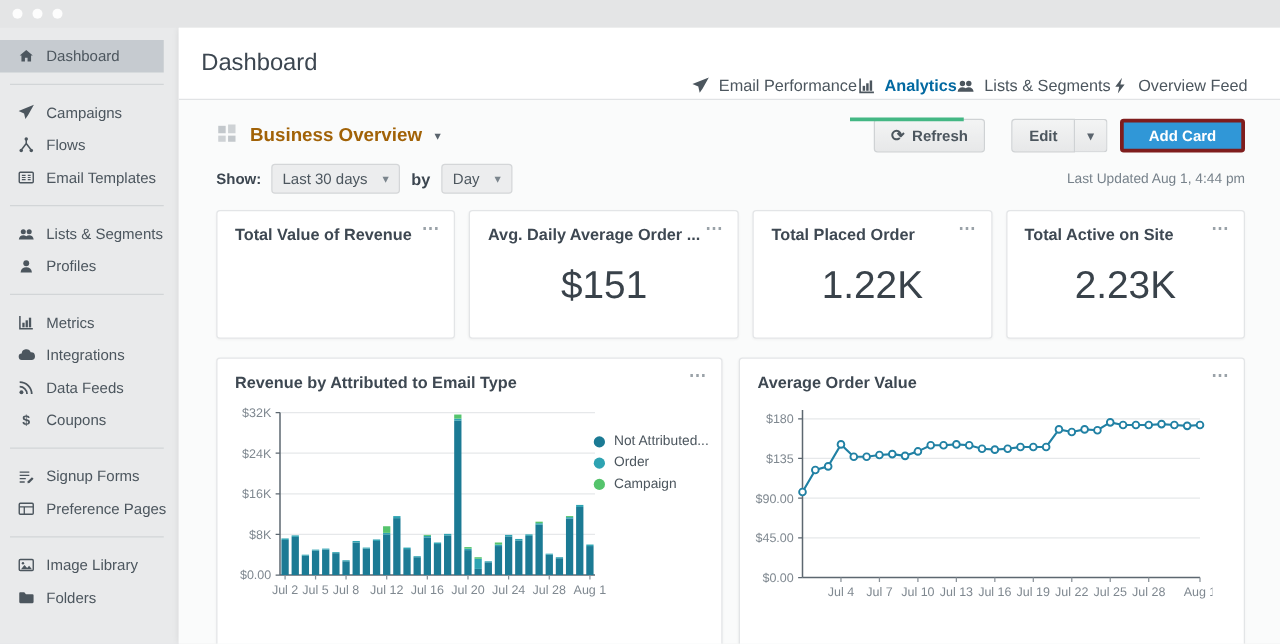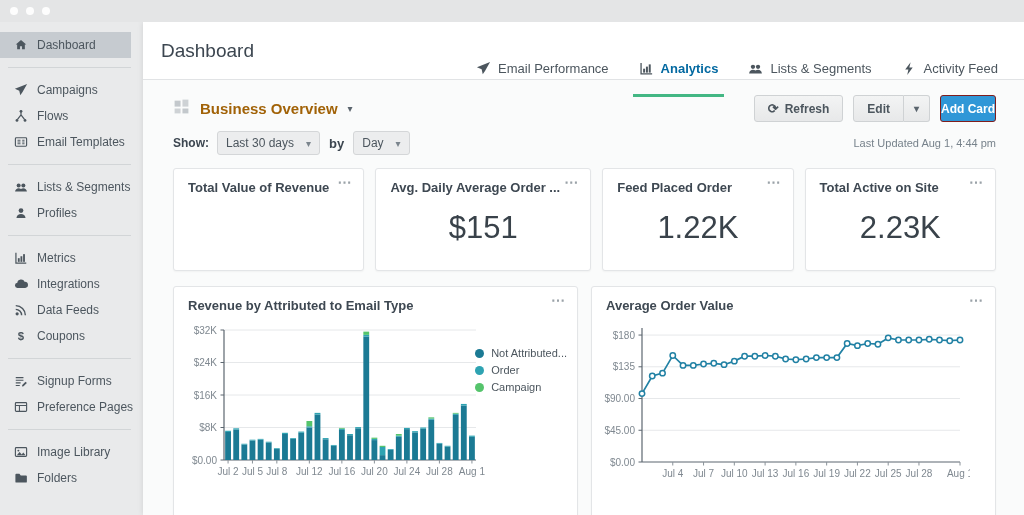--- a/index.html
+++ b/index.html
@@ -19,43 +19,43 @@
     font-size:12px; color:#4c565e; cursor:pointer; white-space:nowrap; }
   .side-item .icon { width:15px; height:15px; display:flex; align-items:center; justify-content:center; color:#4c565e; flex:none; }
   .side-item.active { background:#c6cbd0; width:131px; }
   .side-divider { border-top:1px solid #d2d5d7; margin:9px 12px 9px 8px; }
 
   
   .main { flex:1; background:#fff; box-shadow:0 0 6px rgba(0,0,0,.10); display:flex; flex-direction:column; }
   .header { height:58px; border-bottom:1px solid #e1e3e5; display:flex; align-items:center;
     padding:0 26px 0 18px; background:#fff; flex:none; }
   .page-title { font-size:19px; color:#3c4650; font-weight:500; }
-  .tabs { margin-left:auto; display:flex; gap:30px; height:100%;margin-top:35px; }
+  .tabs { margin-left:auto; display:flex; height:100%;margin-top:35px; }
   .tab { display:flex; align-items:center; gap:7px; font-size:13px; color:#4c565e; cursor:pointer;
     height:100%; position:relative; white-space:nowrap; }
   .tab .icon { width:15px; height:15px; display:flex; align-items:center; color:#4c565e; }
   .tab.active { font-weight:bold; color:#0369a1; }
   .tab.active::after { content:""; position:absolute; left:-6px; right:-6px; bottom:0; height:3px; background:#43b784; }
 
   
   .content { background:#fafbfb; flex:1; padding:15px 28px 0 30px; overflow:hidden; }
 
   .toolbar { display:flex; align-items:center; }
   .board-title-wrap { display:flex; align-items:center; gap:10px; cursor:pointer; }
   .board-title { font-size:15px; font-weight:bold; color:#a16207; }
   .caret { font-size:10px; color:#5a646d; }
   .toolbar-buttons { margin-left:auto; display:flex; align-items:center; }
   .btn { height:27px; display:inline-flex; align-items:center; justify-content:center;
     font-size:12px; font-weight:bold; color:#4c565e; background:linear-gradient(#f3f4f4,#e7e8e9);
     border:1px solid #cfd2d4; border-radius:3px; padding:0 13px; cursor:pointer; white-space:nowrap; }
   .btn .refresh-glyph { font-size:13px; margin-right:6px; font-weight:bold; }
-  .split { display:flex; margin-left:10px; }
+  .split { display:flex; margin-left:21px; }
   .split .btn-main { border-radius:3px 0 0 3px; }
   .split .btn-caret { border-radius:0 3px 3px 0; border-left:none; width:26px; padding:0; }
-  .btn-primary { margin-left:10px; background:#3097d7; border:1px solid #7f1d1d; color:#fff; padding:0 0; }
+  .btn-primary { margin-left:10px; background:#3097d7; border:3px solid #7f1d1d; color:#fff; padding:0 20px; }
 
   .meta-row { display:flex; align-items:center; margin-top:9px; }
   .show-label { font-size:12px; font-weight:bold; color:#3c4650; margin-right:8px; }
   .select { height:24px; background:#ecedee; border:1px solid #d4d6d8; border-radius:3px;
     display:inline-flex; align-items:center; font-size:12px; color:#4c565e; padding:0 8px; cursor:pointer; }
   .select .caret { margin-left:12px; color:#7b858d; }
   .by-label { font-size:13px; font-weight:bold; color:#3c4650; margin:0 9px; }
   .last-updated { margin-left:auto; font-size:11px; color:#77828b; }
 
   .stats-row { display:grid; grid-template-columns:repeat(4,1fr); gap:11px; margin-top:13px; }
@@ -256,21 +256,21 @@
               </svg>
             </span>
             <span>Lists &amp; Segments</span>
           </div>
           <div class="tab">
             <span class="icon">
               <svg viewBox="0 0 16 16" width="15" height="15">
                 <path d="M9.2 1.2L3.4 9h3.4l-1.2 5.8L11.4 7H7.8z" fill="currentColor"></path>
               </svg>
             </span>
-            <span>Activity Feed</span>
+            <span>Overview Feed</span>
           </div>
         </div>
     </div>
 
     <div class="content">
       <div class="toolbar">
         <div class="board-title-wrap">
           <span class="icon" id="grid-icon"><svg viewBox="0 0 16 16" width="17" height="17">
                 <rect x="1.5" y="2.5" width="5.6" height="5.6" fill="#c3c8cc"></rect>
                 <rect x="8.9" y="1.5" width="5.6" height="6.6" fill="#ced2d5"></rect>
@@ -313,21 +313,21 @@
           <div class="card stat-card">
             <div class="card-title">Total Value of Revenue</div>
             <span class="card-menu">⋯</span>
           </div>
           <div class="card stat-card">
             <div class="card-title">Avg. Daily Average Order ...</div>
             <span class="card-menu">⋯</span>
             <div class="stat-value">$151</div>
           </div>
           <div class="card stat-card">
-            <div class="card-title">Feed Placed Order</div>
+            <div class="card-title">Total Placed Order</div>
             <span class="card-menu">⋯</span>
             <div class="stat-value">1.22K</div>
           </div>
           <div class="card stat-card">
             <div class="card-title">Total Active on Site</div>
             <span class="card-menu">⋯</span>
             <div class="stat-value">2.23K</div>
           </div>
         </div>
 

